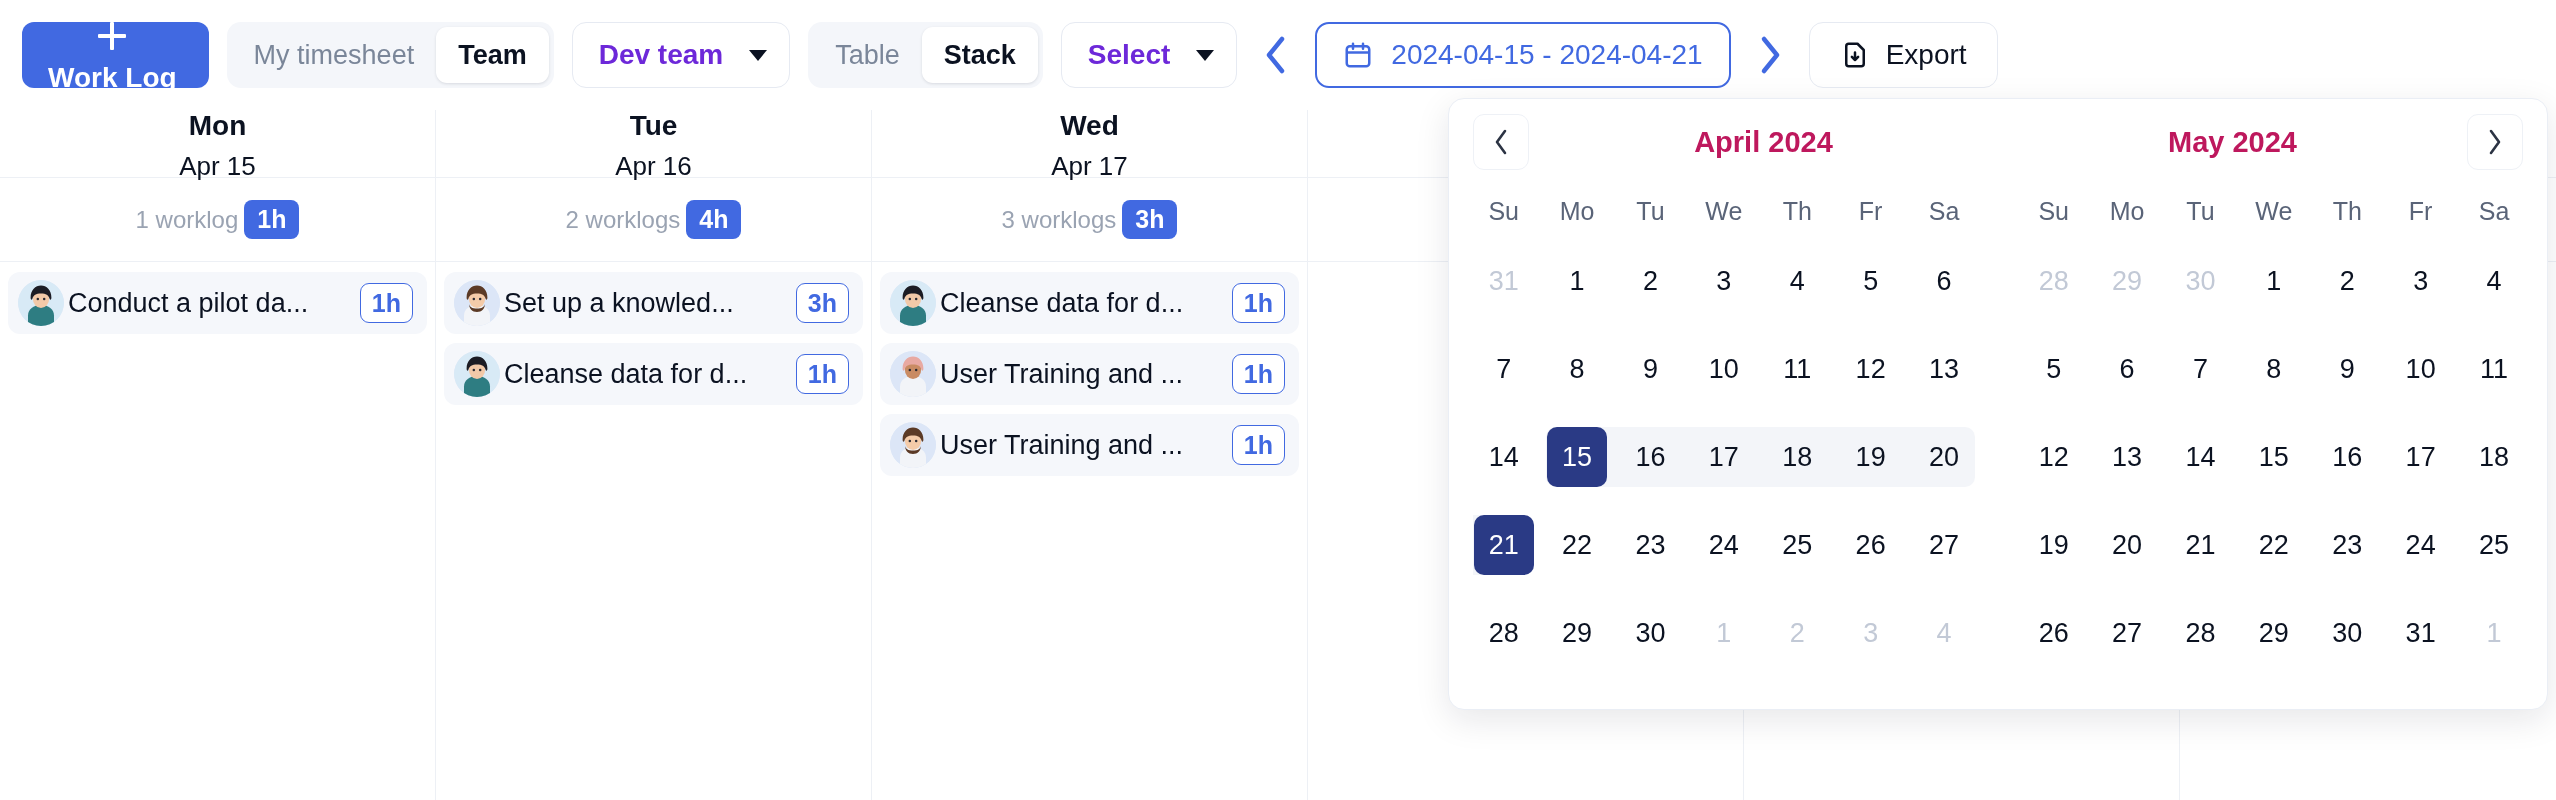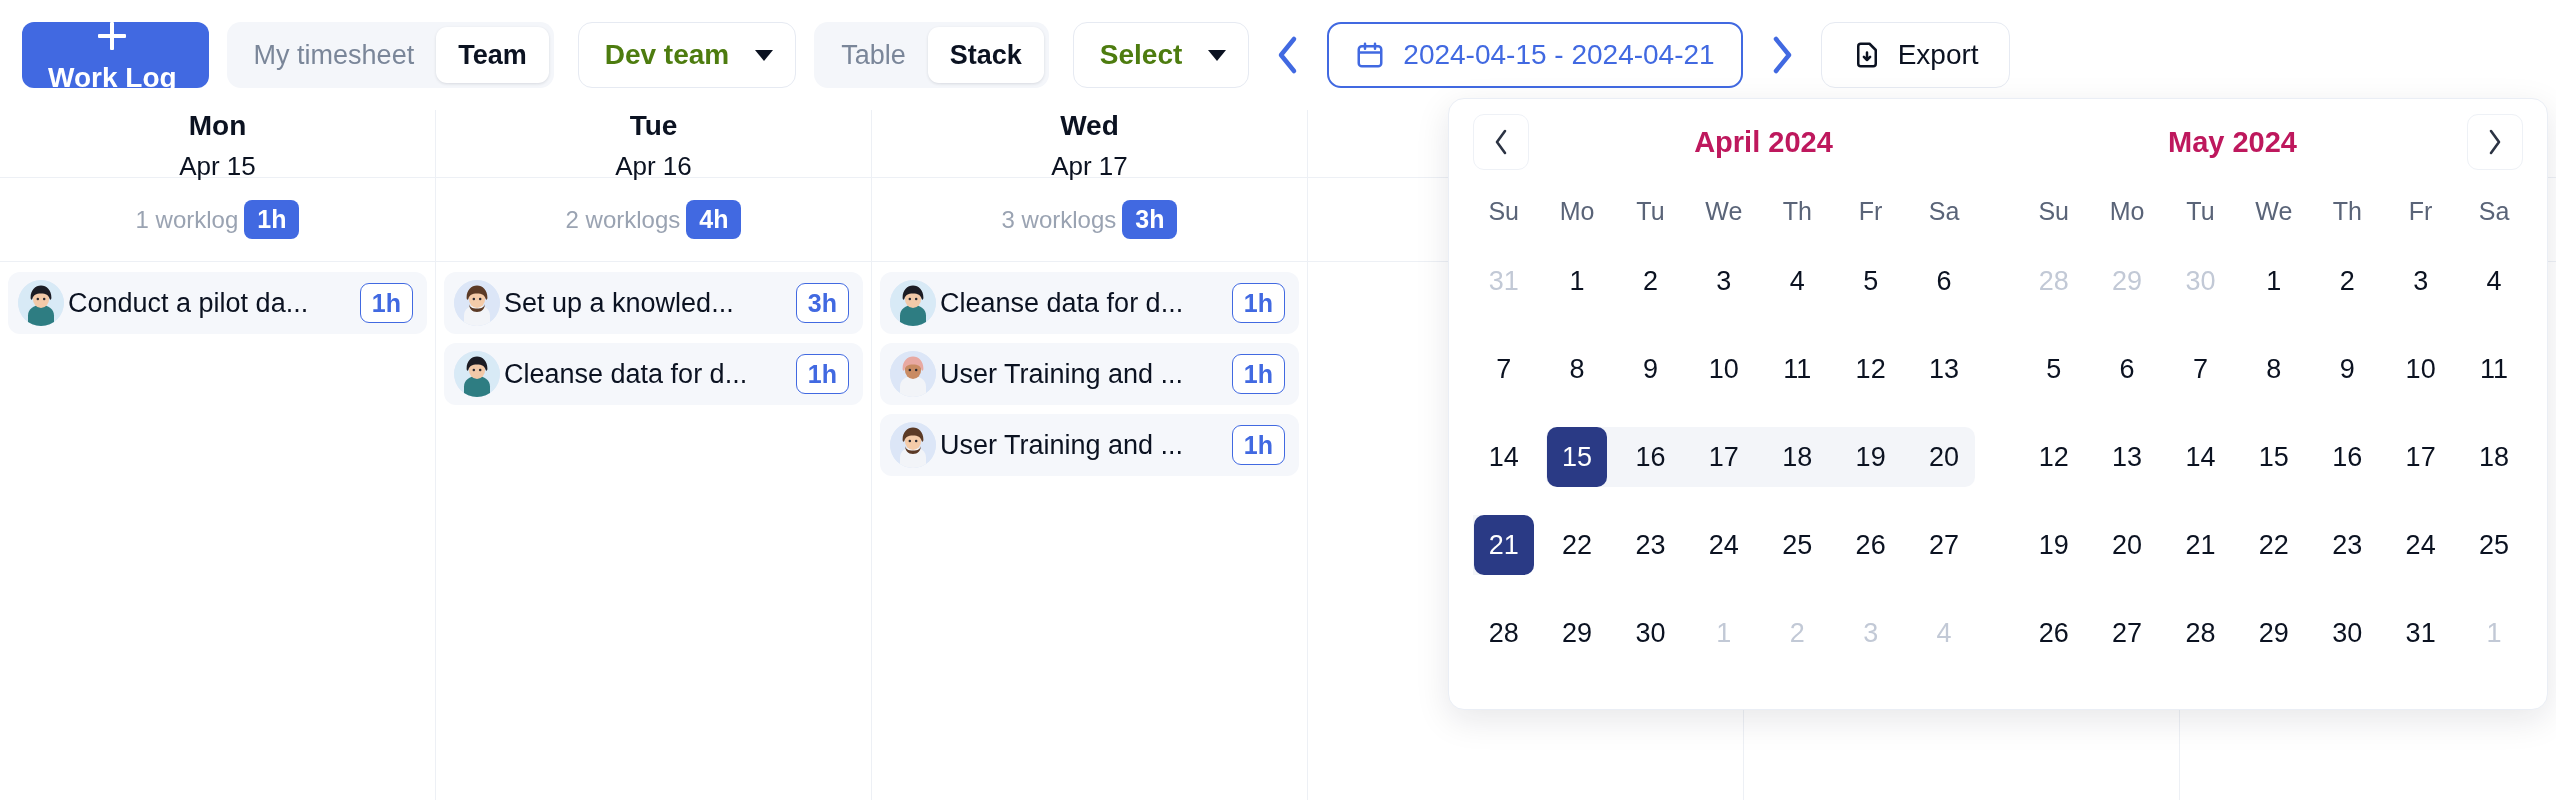--- a/index.html
+++ b/index.html
@@ -48,22 +48,22 @@
   .seg-item.active {
     background: #fff; color: #0B1221; font-weight: 700;
     box-shadow: 0 1px 3px rgba(16,24,40,.12);
   }
 
   
   .dropdown {
     display: flex; align-items: center; gap: 26px;
     height: 66px; padding: 0 22px 0 26px;
     background: #fff; border: 1.5px solid #E6EAF2; border-radius: 14px;
-    font-size: 28px; font-weight: 700; color: #4d7c0f;
-    cursor: pointer; white-space: nowrap; margin-left: 6px;
+    font-size: 28px; font-weight: 700; color: #6d28d9;
+    cursor: pointer; white-space: nowrap;
   }
   .chev-d {
     width: 0; height: 0; flex: none;
     border-left: 9px solid transparent; border-right: 9px solid transparent;
     border-top: 11px solid #0B1221;
   }
 
   .nav-arrow {
     display:flex; align-items:center; justify-content:center;
     width: 42px; height: 60px; flex:none;

